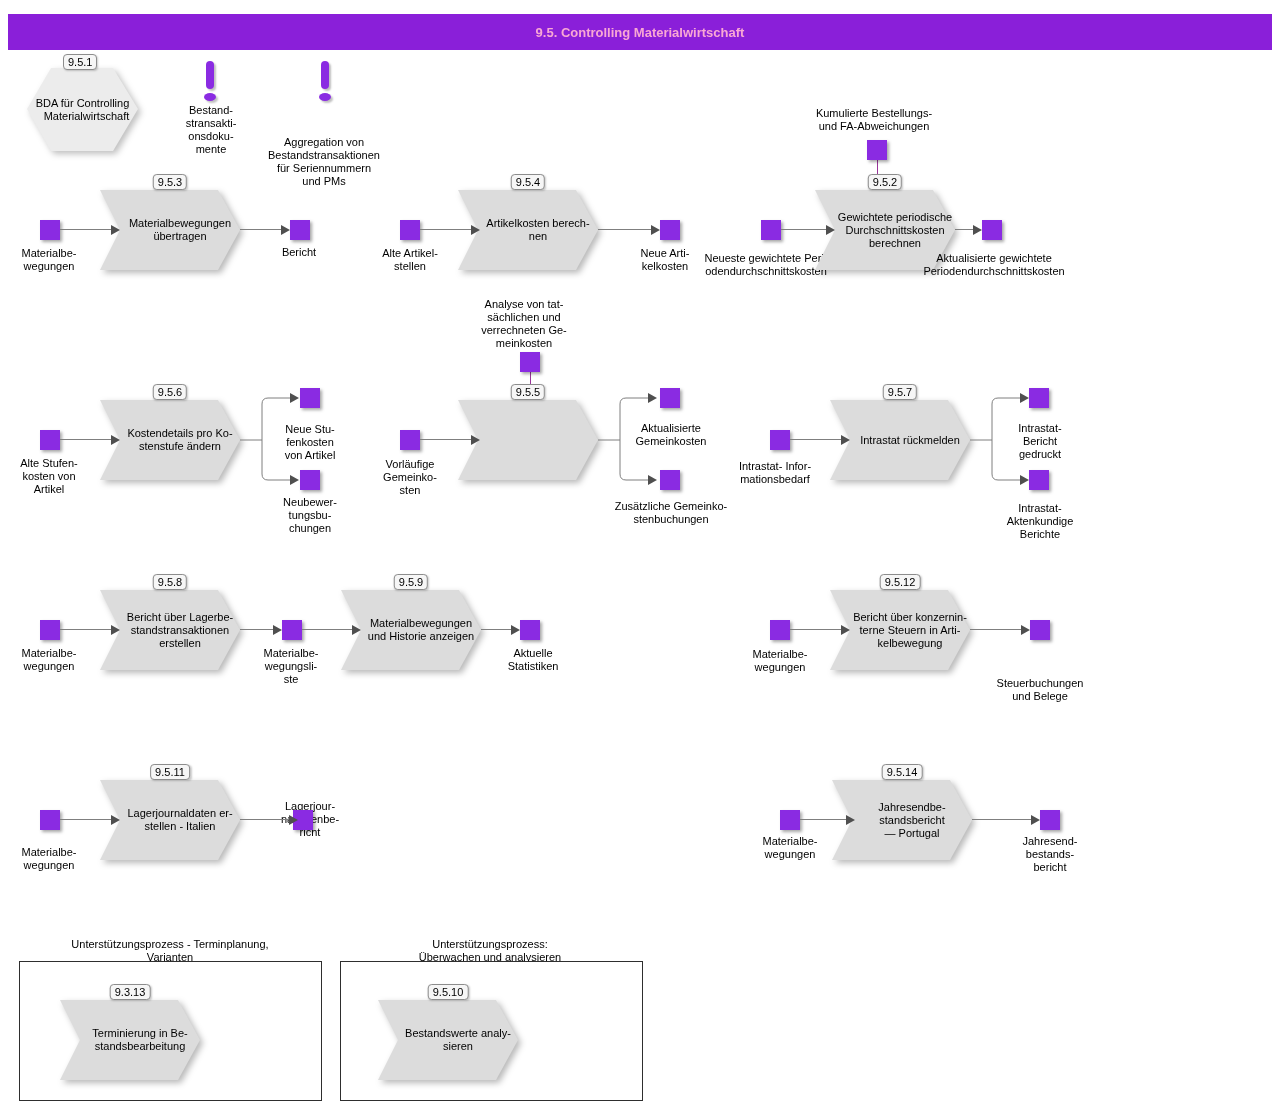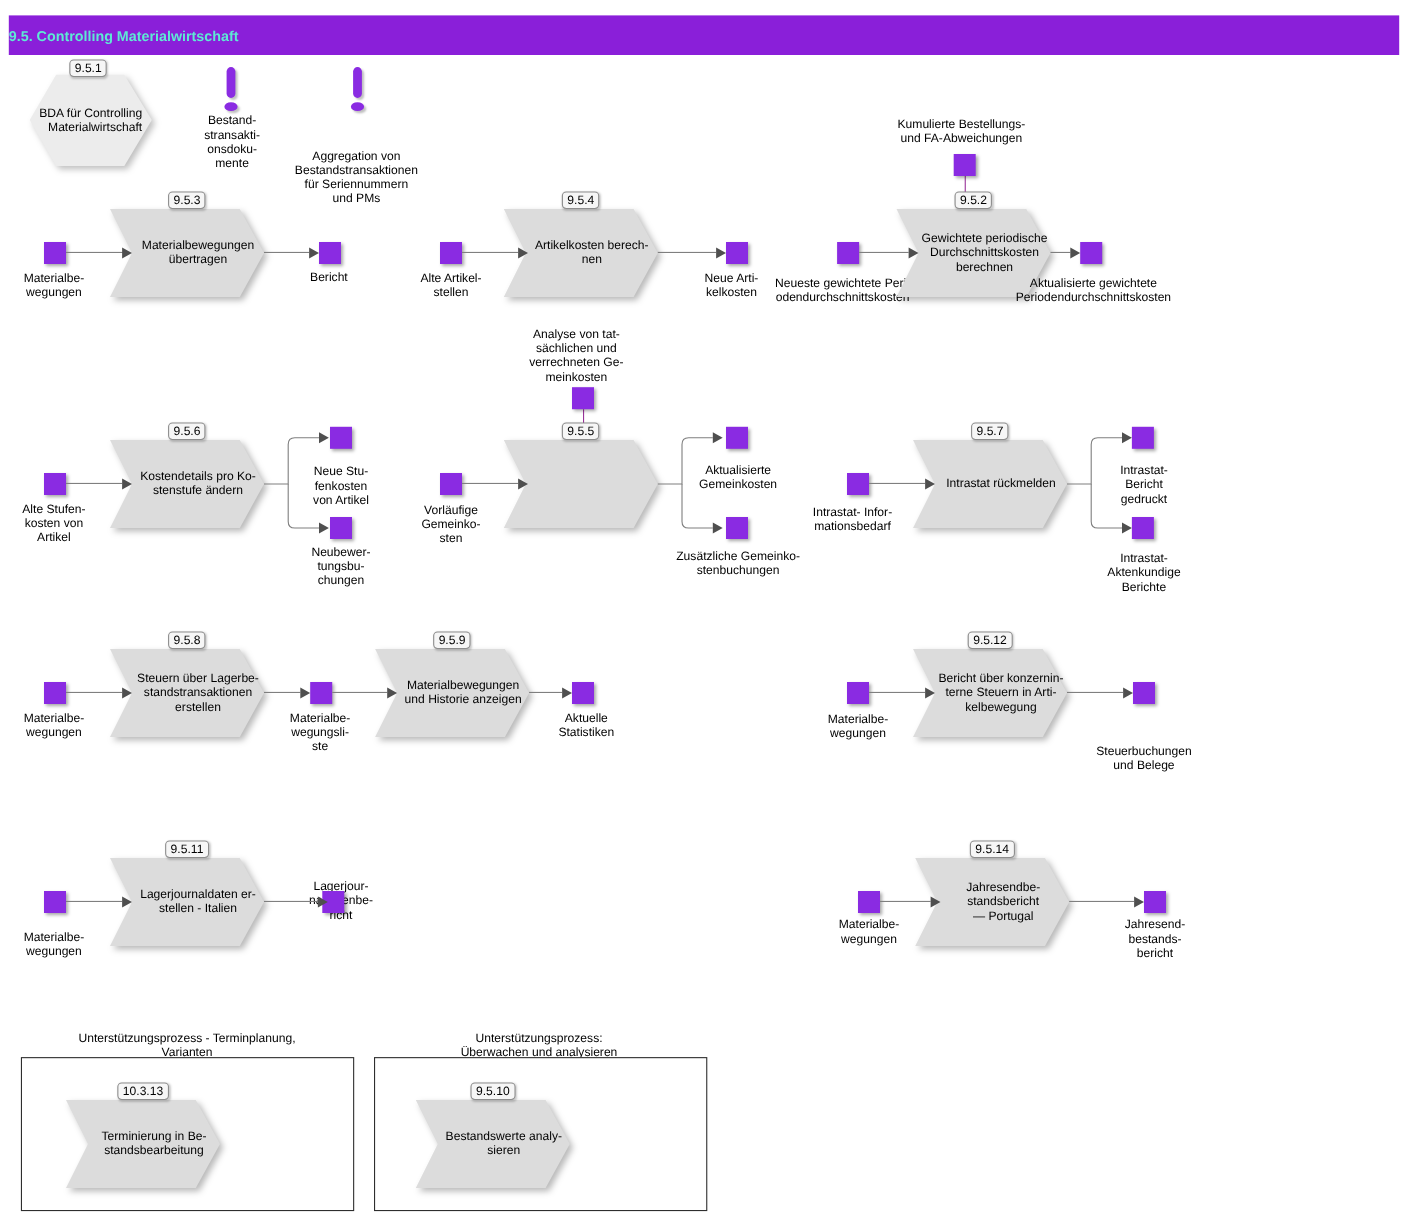--- a/index.html
+++ b/index.html
@@ -1,19 +1,19 @@
 <!DOCTYPE html>
 <html><head>
 <meta charset="utf-8">
 <style>
   html,body{margin:0;padding:0;background:#fff;}
   .canvas{position:relative;width:1280px;height:1110px;background:#fff;
     font-family:"Liberation Sans",sans-serif;font-size:11px;color:#000;overflow:hidden;}
   .titlebar{position:absolute;left:8px;top:14px;width:1264px;height:36px;background:#8a1fd9;
-    color:#5eead4;font-weight:bold;font-size:13px;display:flex;align-items:center;}
+    color:#f9a8d4;font-weight:bold;font-size:13px;display:flex;align-items:center;justify-content:center;}
   .lbl{position:absolute;white-space:pre;text-align:center;line-height:13px;}
   .sq{position:absolute;width:20px;height:20px;background:#8a2be2;box-shadow:2px 2px 3px rgba(0,0,0,.35);z-index:2;}
   .proc{position:absolute;width:140px;height:80px;}
   .proc svg.shape{position:absolute;left:0;top:0;overflow:visible;filter:drop-shadow(3px 3px 3px rgba(0,0,0,.28));}
   .shape polygon{fill:#dcdcdc;}
   .ptext{position:absolute;left:22px;right:2px;top:0;bottom:0;display:flex;align-items:center;
     justify-content:center;white-space:pre;text-align:center;line-height:13px;}
   .badge{position:absolute;left:50%;top:-16px;transform:translateX(-50%);background:#f6f6f6;
     border:1px solid #8d8d8d;border-radius:4px;padding:0 4px;height:14px;line-height:14px;
     font-size:11px;white-space:nowrap;z-index:6;box-shadow:1px 1px 2px rgba(0,0,0,.2);}
@@ -222,21 +222,21 @@
 
   <div class="sq" style="left:40px;top:620px;"></div>
   <div class="lbl" style="left:1px;top:647px;width:96px;">Materialbe-
 wegungen</div>
   <div class="hline" style="left:60px;top:629px;width:51px;"></div>
   <div class="ah" style="left:111px;top:625px;"></div>
   <div class="proc" style="left:100px;top:590px;">
     <svg class="shape" width="140" height="80" viewBox="0 0 140 80">
       <polygon points="0,0 118,0 140,40 118,80 0,80 20,40"></polygon>
     </svg>
-    <div class="ptext">Steuern über Lagerbe-
+    <div class="ptext">Bericht über Lagerbe-
 standstransaktionen
 erstellen</div>
     <div class="badge">9.5.8</div>
   </div>
   <div class="hline" style="left:240px;top:629px;width:33px;"></div>
   <div class="ah" style="left:273px;top:625px;"></div>
   <div class="sq" style="left:282px;top:620px;"></div>
   <div class="lbl" style="left:243px;top:647px;width:96px;">Materialbe-
 wegungsli-
 ste</div>
@@ -320,21 +320,21 @@
 
   <div class="sbox-title" style="left:20px;top:938px;width:300px;">Unterstützungsprozess - Terminplanung,
 Varianten</div>
   <div class="sbox" style="left:19px;top:961px;width:301px;height:138px;"></div>
   <div class="proc z2" style="left:60px;top:1000px;">
     <svg class="shape" width="140" height="80" viewBox="0 0 140 80">
       <polygon points="0,0 118,0 140,40 118,80 0,80 20,40"></polygon>
     </svg>
     <div class="ptext">Terminierung in Be-
 standsbearbeitung</div>
-    <div class="badge">10.3.13</div>
+    <div class="badge">9.3.13</div>
   </div>
 
   <div class="sbox-title" style="left:340px;top:938px;width:300px;">Unterstützungsprozess:
 Überwachen und analysieren</div>
   <div class="sbox" style="left:340px;top:961px;width:301px;height:138px;"></div>
   <div class="proc z2" style="left:378px;top:1000px;">
     <svg class="shape" width="140" height="80" viewBox="0 0 140 80">
       <polygon points="0,0 118,0 140,40 118,80 0,80 20,40"></polygon>
     </svg>
     <div class="ptext">Bestandswerte analy-

